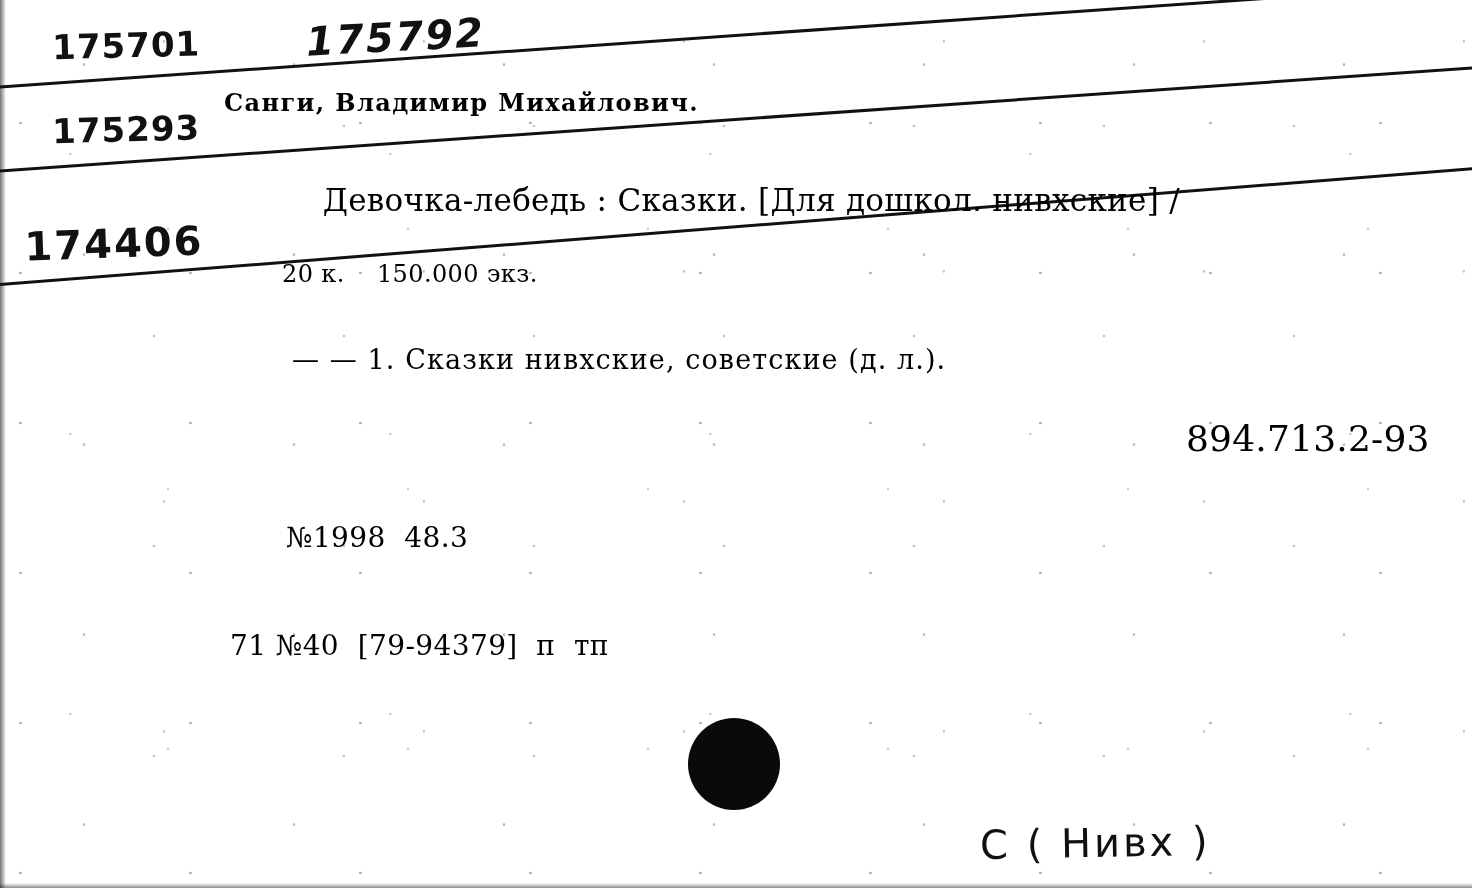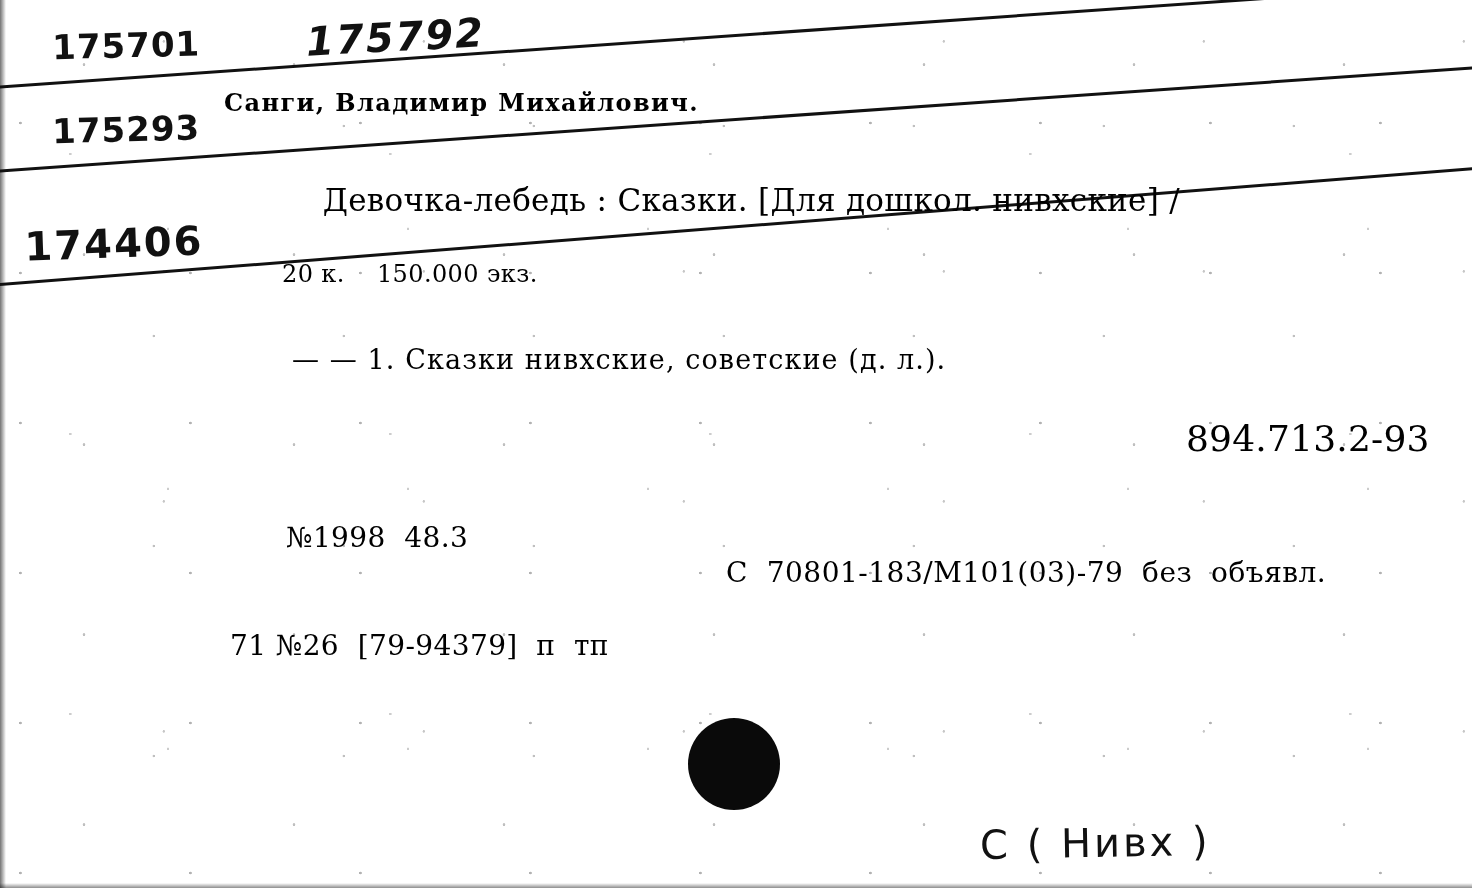--- a/index.html
+++ b/index.html
@@ -170,22 +170,21 @@
   </div>
 
   <div class="printed" id="price-line">20 к.    150.000 экз.</div>
 
   <div class="printed" id="subject-line">— — 1. Сказки нивхские, советские (д. л.).</div>
 
   <div class="printed" id="udc-line">894.713.2-93</div>
 
   <div class="printed" id="reg-block">
     <span class="rb-row"><span class="pad"></span><span>№1998  48.3</span></span>
-    <span class="rb-row"><span class="bold">71</span> <span>№26  [79-94379]  п  тп</span></span>
+    <span class="rb-row"><span class="bold">71</span> <span>№40  [79-94379]  п  тп</span></span>
   </div>
 
-  <div class="printed" id="imprint-line">С  70801-183/М101(03)-79  без  объявл.</div>
 
   <div id="punch-hole"></div>
 
   <div class="hand" id="hand-note-bottom">C ( Нивх )</div>
 
 </div>
 
 </body></html>

